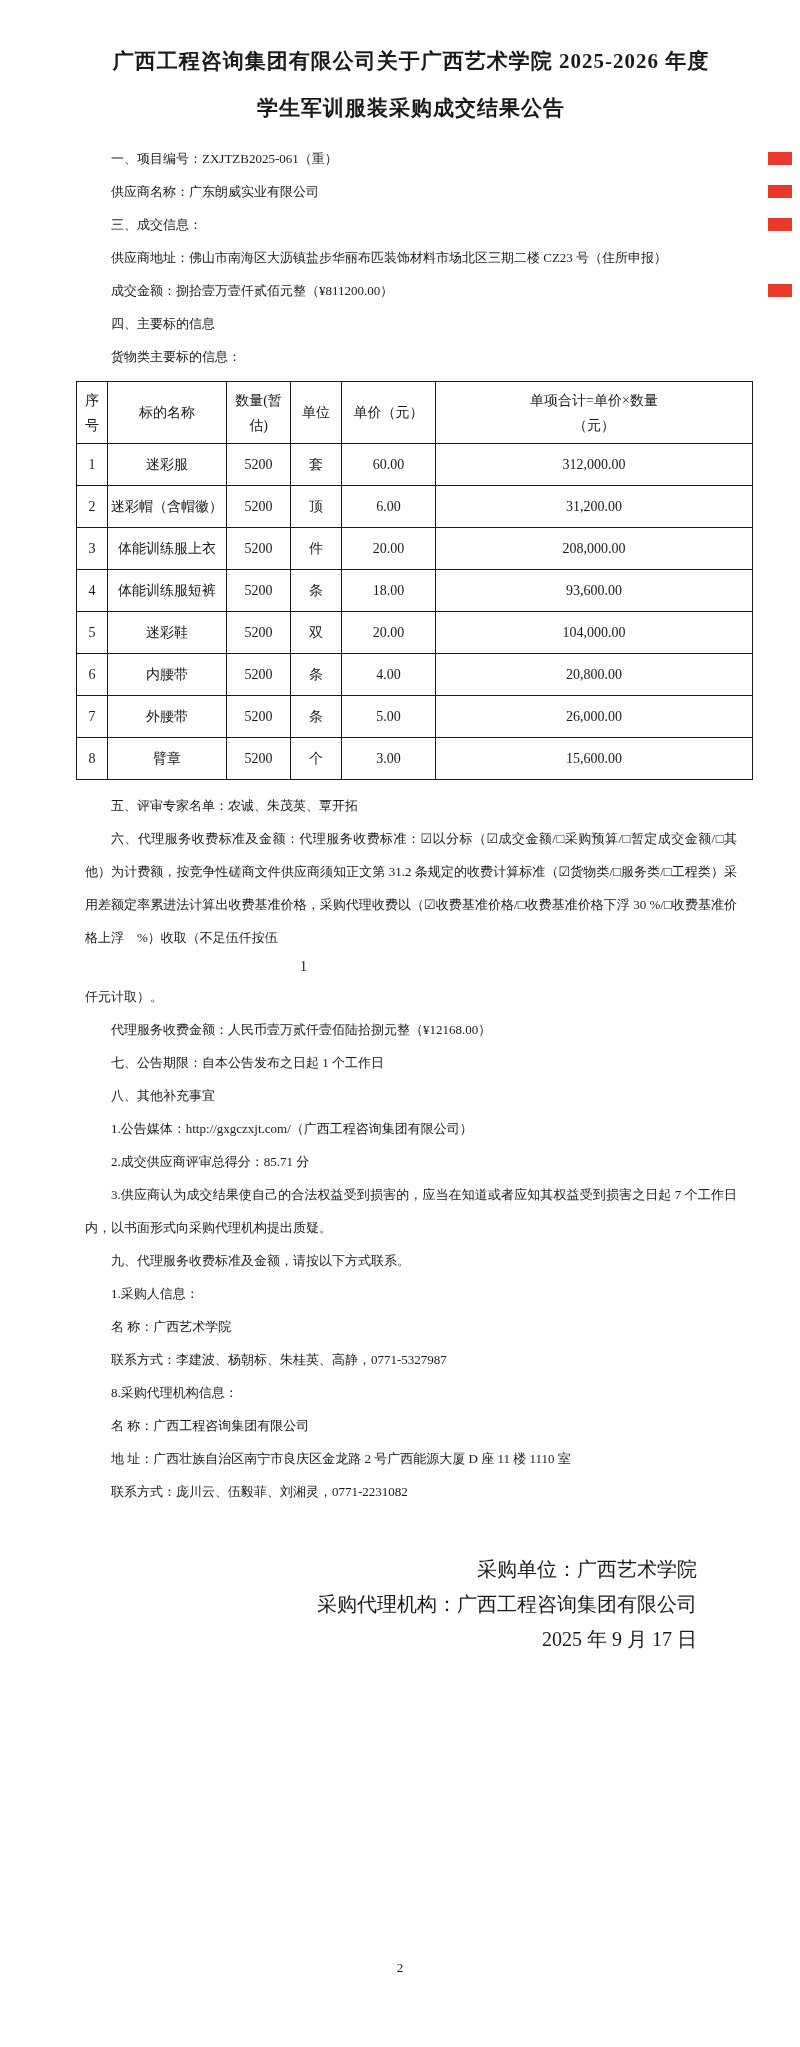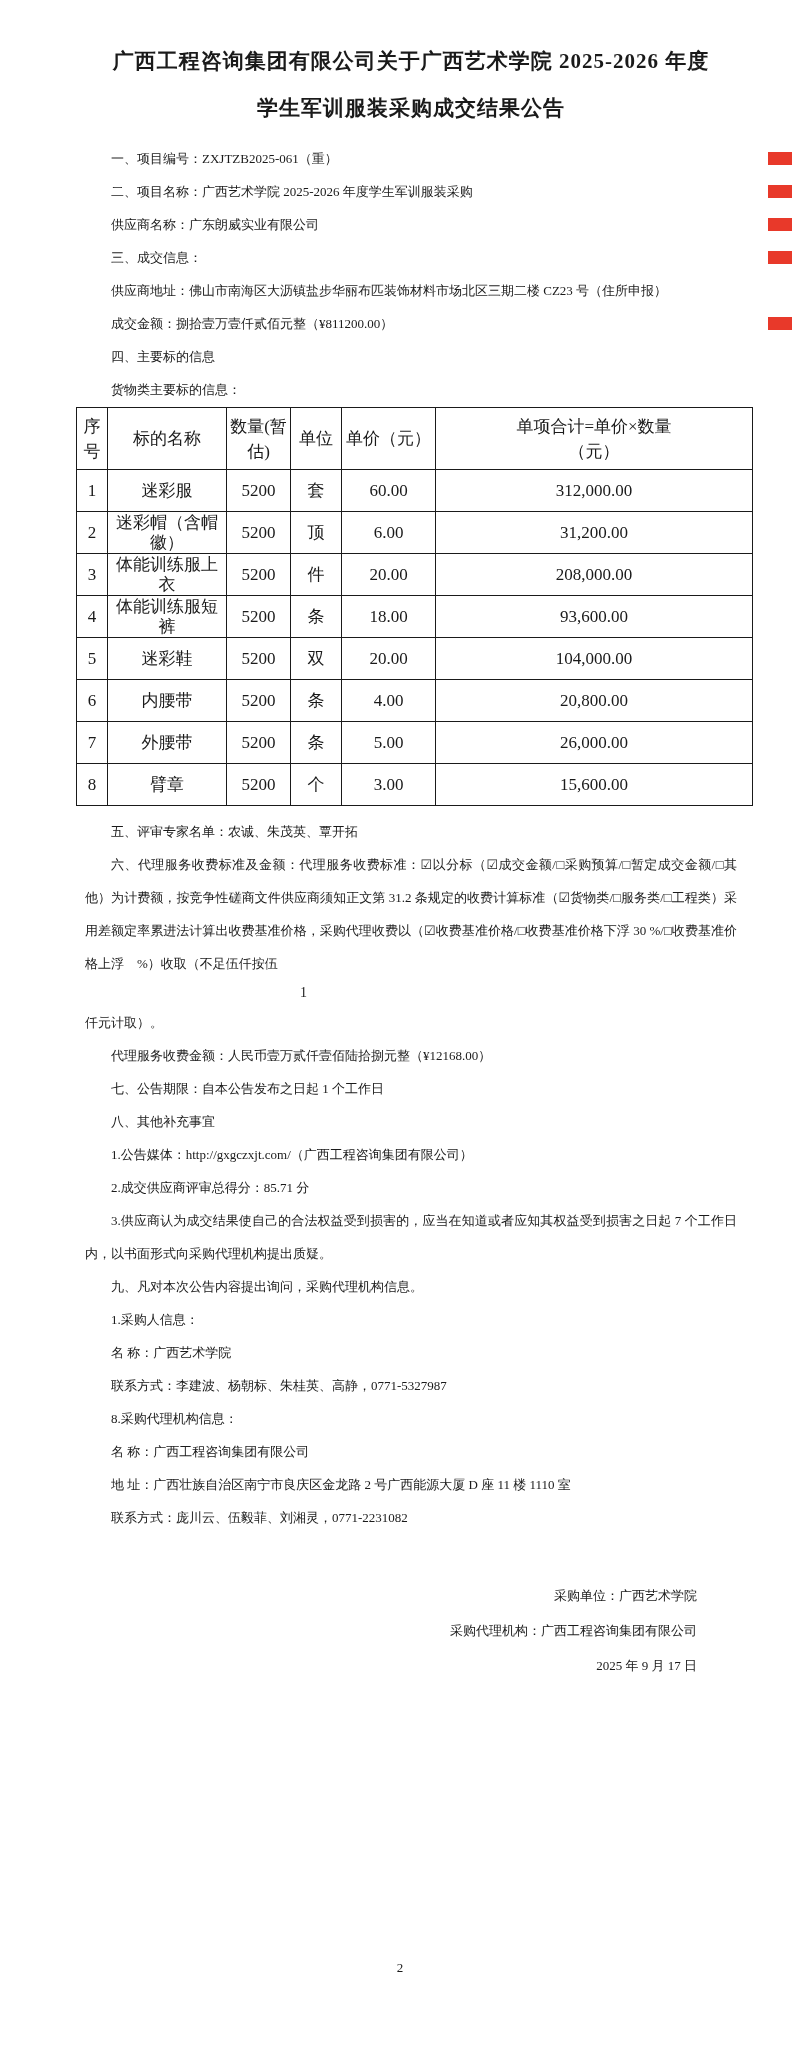--- a/index.html
+++ b/index.html
@@ -41,22 +41,22 @@
     top:10px;
     width:24px;
     height:13px;
     background:#e8392a;
   }
   .u{text-underline-offset:3px;}
   .goods-table{
     border-collapse:collapse;
     table-layout:fixed;
     width:676px;
-    margin:1px 0 9px -9px;
-    font-size:17px;
+    margin:8px 0 9px -9px;
+    font-size:14px;
   }
   .goods-table th,.goods-table td{
     border:1px solid #1a1a1a;
     text-align:center;
     vertical-align:middle;
     font-weight:normal;
     padding:0 3px;
     overflow:hidden;
   }
   .goods-table th{height:61px;line-height:25px;}
@@ -65,21 +65,21 @@
     margin:0;
     font-size:14px;
     line-height:26px;
     text-indent:0;
     padding-left:215px;
   }
   .footer{
     margin-top:44px;
     text-align:right;
     padding-right:40px;
-    font-size:13px;
+    font-size:20px;
     line-height:35px;
   }
   .footer div{margin:0;}
   .pagenum{
     position:absolute;
     top:1960px;
     left:0;
     width:100%;
     text-align:center;
     font-size:13px;
@@ -95,21 +95,20 @@
     <h1 class="title">
       <span>广西工程咨询集团有限公司关于广西艺术学院 2025-2026 年度</span><br>
       <span>学生军训服装采购成交结果公告</span>
     </h1>
 
     <p class="para">
       <span>一、项目编号：ZXJTZB2025-061（重）</span>
       <span class="red-mark"></span>
     </p>
     <p class="para">
-      <span>二、项目名称：广西艺术学院 2025-2026 年度学生军训服装采购</span>
       <span class="red-mark"></span>
     </p>
     <p class="para">
       <span>供应商名称：广东朗威实业有限公司</span>
       <span class="red-mark"></span>
     </p>
     <p class="para">
       <span>三、成交信息：</span>
       <span class="red-mark"></span>
     </p>
@@ -221,21 +220,21 @@
 
     <p class="para artifact">1</p>
     <p class="para" style="text-indent:0;">仟元计取）。</p>
 
     <p class="para">代理服务收费金额：人民币壹万贰仟壹佰陆拾捌元整（¥12168.00）</p>
     <p class="para">七、公告期限：自本公告发布之日起 1 个工作日</p>
     <p class="para">八、其他补充事宜</p>
     <p class="para">1.公告媒体：http://gxgczxjt.com/（广西工程咨询集团有限公司）</p>
     <p class="para">2.成交供应商评审总得分：85.71 分</p>
     <p class="para">3.供应商认为成交结果使自己的合法权益受到损害的，应当在知道或者应知其权益受到损害之日起 7 个工作日内，以书面形式向采购代理机构提出质疑。</p>
-    <p class="para">九、凡对本次公告内容提出询问，采购代理机构信息。</p>
+    <p class="para">九、代理服务收费标准及金额，请按以下方式联系。</p>
     <p class="para">1.采购人信息：</p>
     <p class="para">名 称：广西艺术学院</p>
     <p class="para">联系方式：李建波、杨朝标、朱桂英、高静，0771-5327987</p>
     <p class="para">8.采购代理机构信息：</p>
     <p class="para">名 称：广西工程咨询集团有限公司</p>
     <p class="para">地 址：广西壮族自治区南宁市良庆区金龙路 2 号广西能源大厦 D 座 11 楼 1110 室</p>
     <p class="para">联系方式：庞川云、伍毅菲、刘湘灵，0771-2231082</p>
 
     <div class="footer">
       <div>采购单位：广西艺术学院</div>

